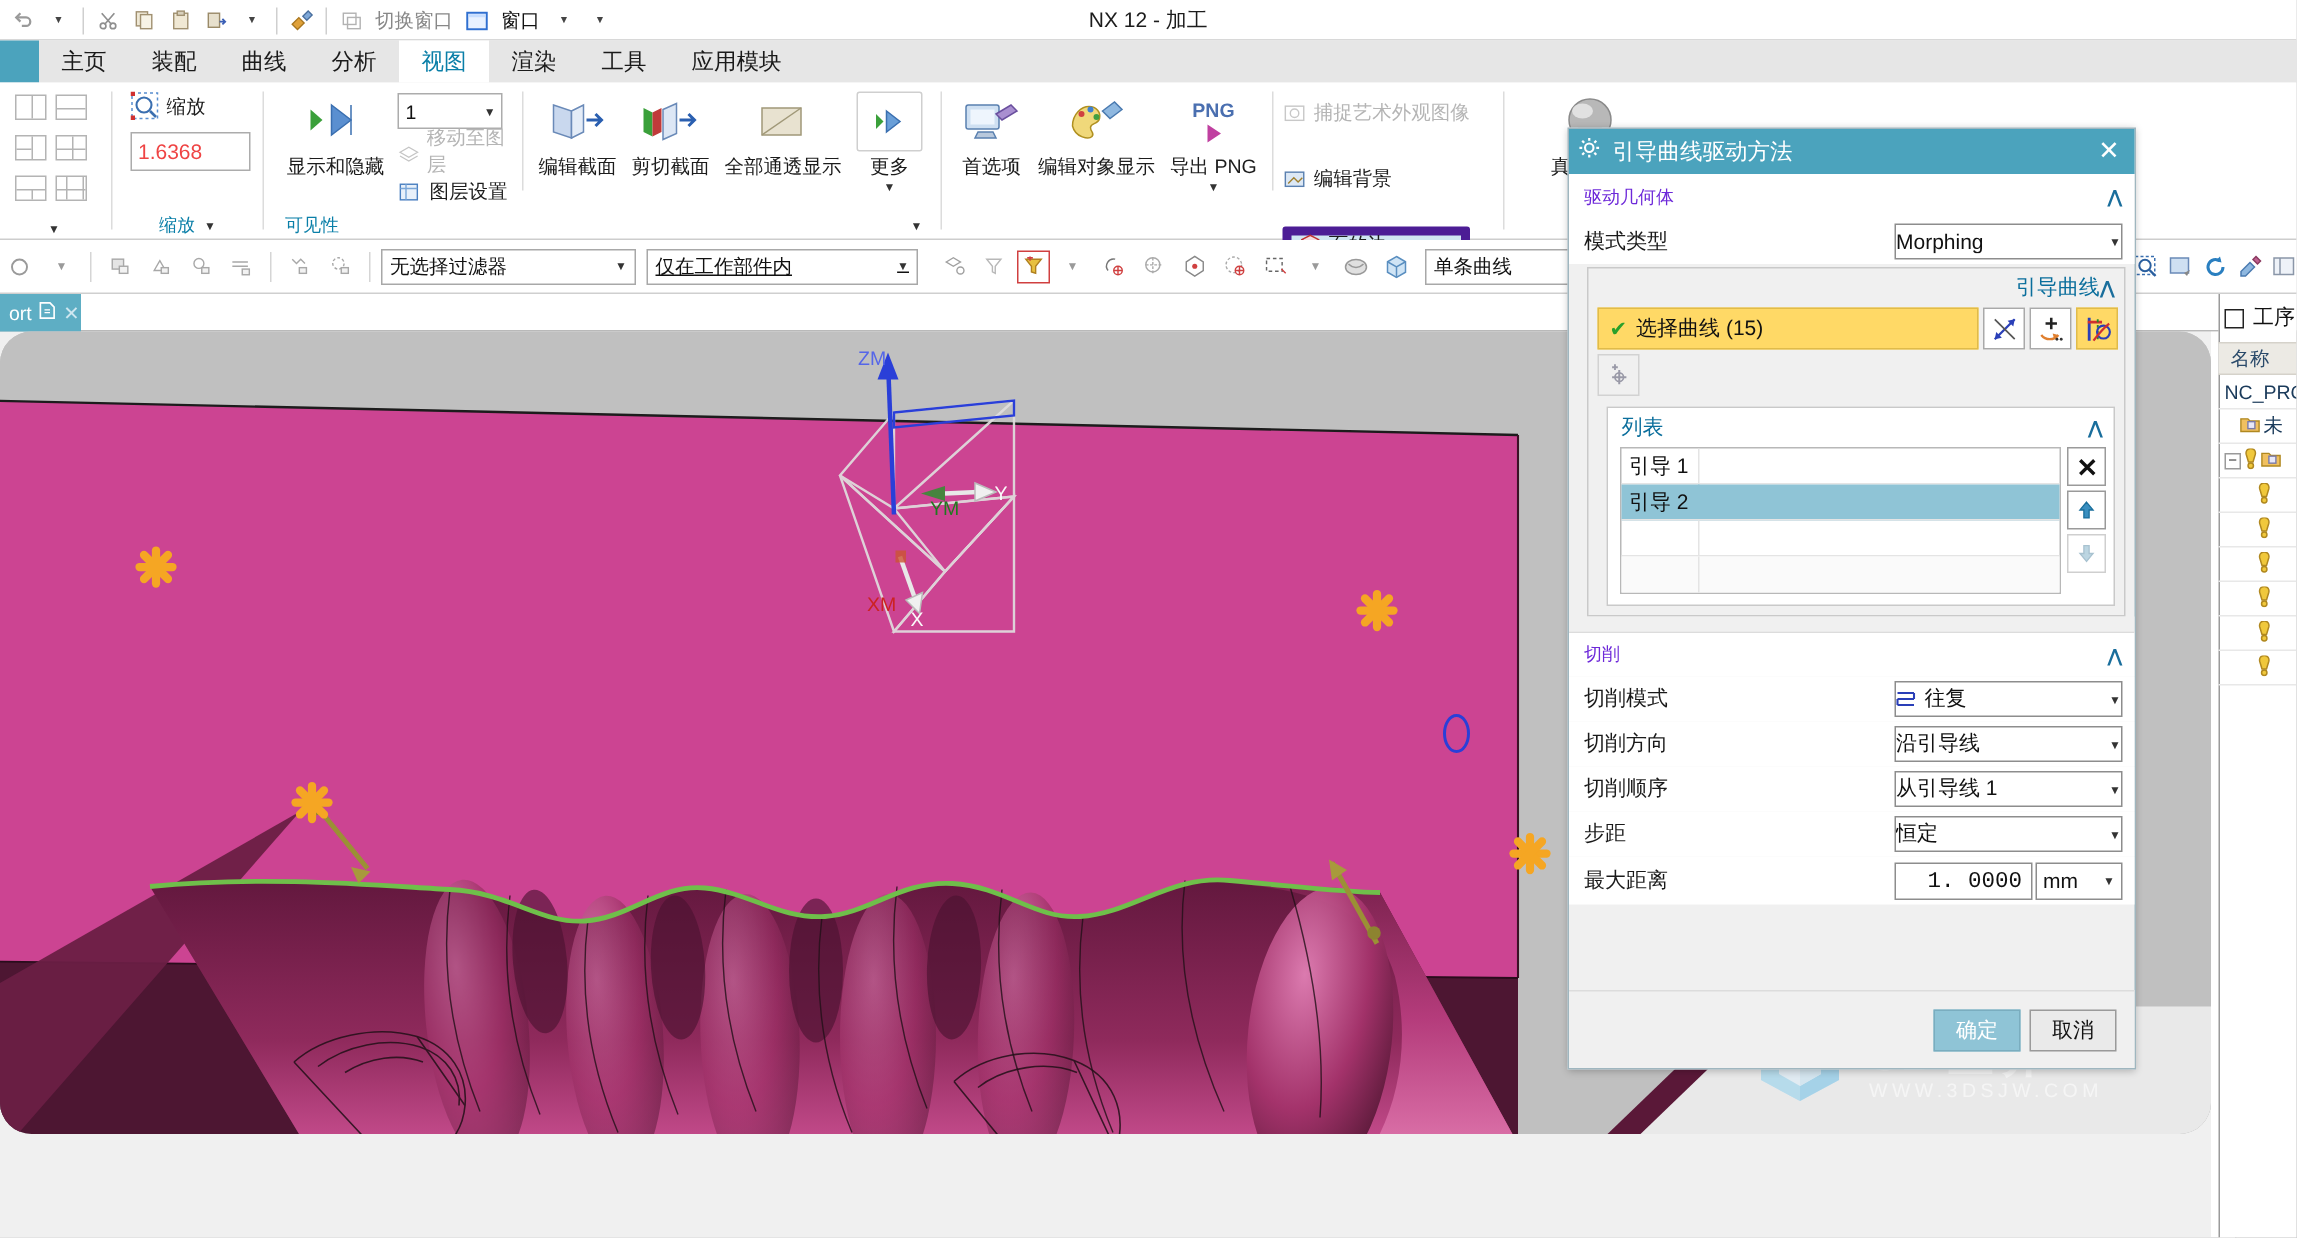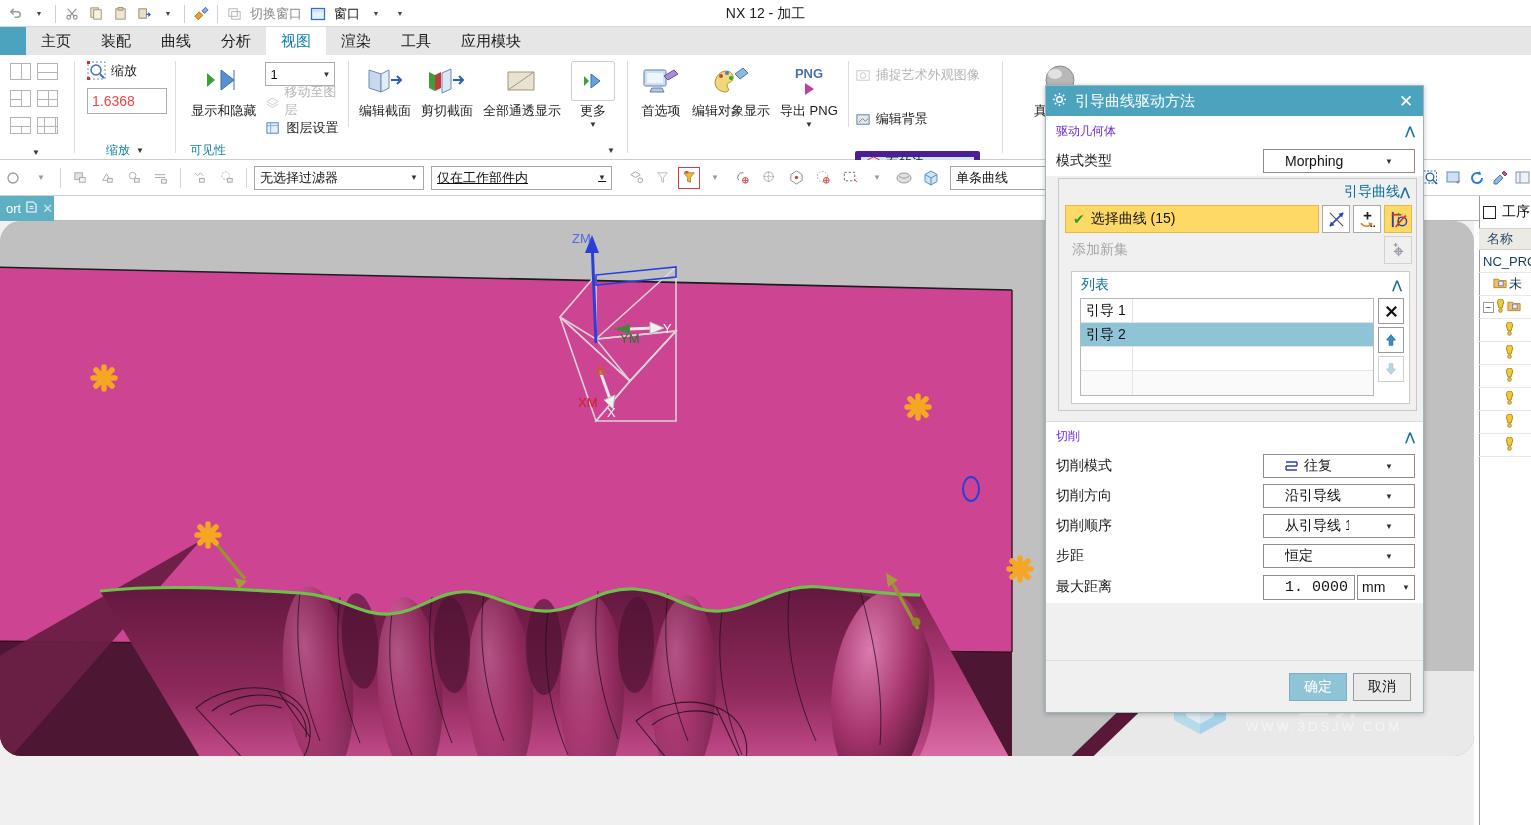--- a/index.html
+++ b/index.html
@@ -172,21 +172,21 @@
     height: 30px; display: flex; align-items: center; justify-content: space-between;
     padding: 0 8px 0 10px; background: #fff;
   }
   .sec-head .sh-t { font-size: 12px; color: #6d28d9; }
   .sec-head .sh-c { font-size: 12px; color: #1a6e9c; font-weight: bold; }
 
   .row { display: flex; align-items: center; height: 30px; padding: 0 8px 0 10px; background: #fff; }
   .row .lab { font-size: 14px; color: #1a1a1a; flex: 1; }
   .combo {
     width: 152px; height: 24px; border: 1px solid #8d8d8d; background: #fff;
-    display: flex; align-items: center; padding: 0 21px; font-size: 14px; color: #111;
+    display: flex; align-items: center; padding: 0 0; font-size: 14px; color: #111;
     justify-content: space-between;
     gap: 36px;
   }
   .combo .cv { display: flex; align-items: center; gap: 5px; overflow: hidden; white-space: nowrap; }
 
   .subpanel {
     margin: 2px 6px 0 12px; border: 1px solid #c9c9c9; background: #f0f0f0;
     padding: 0;
   }
   .sub-head {
@@ -1054,23 +1054,20 @@
               <path d="M3 5h10" stroke="#d03030" stroke-width="1.8"></path>
               <path d="M10 3v14" stroke="#2a8a2a" stroke-width="1.3" stroke-dasharray="2 2"></path>
               <circle cx="14" cy="12" r="4.5" fill="none" stroke="#2a3fb8" stroke-width="1.5"></circle>
               <path d="M7 18c3-4 6-8 11-12" fill="none" stroke="#d03030" stroke-width="1.6"></path>
             </svg>
           </div>
         </div>
 
 
         <div class="selbar-row">
-          <div class="selfield dis">
-            <span>添加新集</span>
-          </div>
           <div class="iconbtn flat">
             <svg width="19" height="19" viewBox="0 0 20 20">
                 <path d="M10 6v10M5 11h10" stroke="#9a9aa8" stroke-width="1.4"></path>
                 <circle cx="10" cy="11" r="3" fill="none" stroke="#9a9aa8" stroke-width="1.2"></circle>
                 <path d="M5 4h4M7 2v4" stroke="#9a9aa8" stroke-width="1.3"></path>
               </svg>
           </div>
         </div>
 
         <div class="listpanel">

